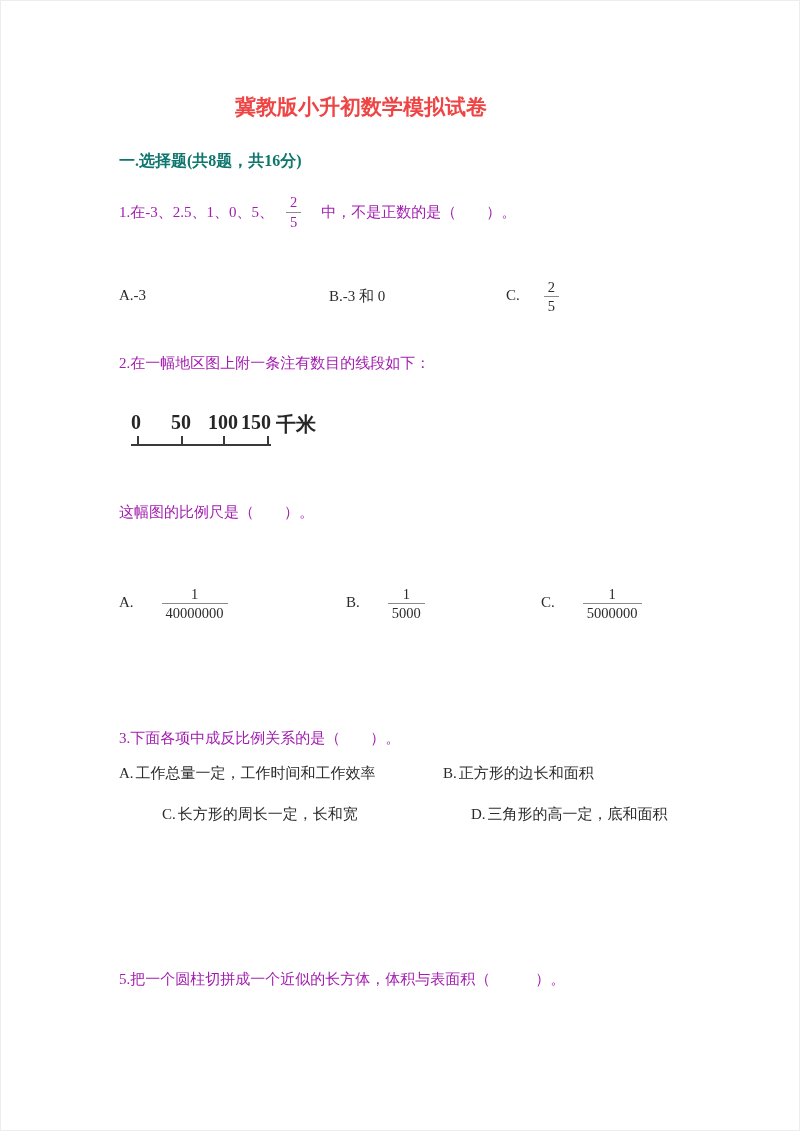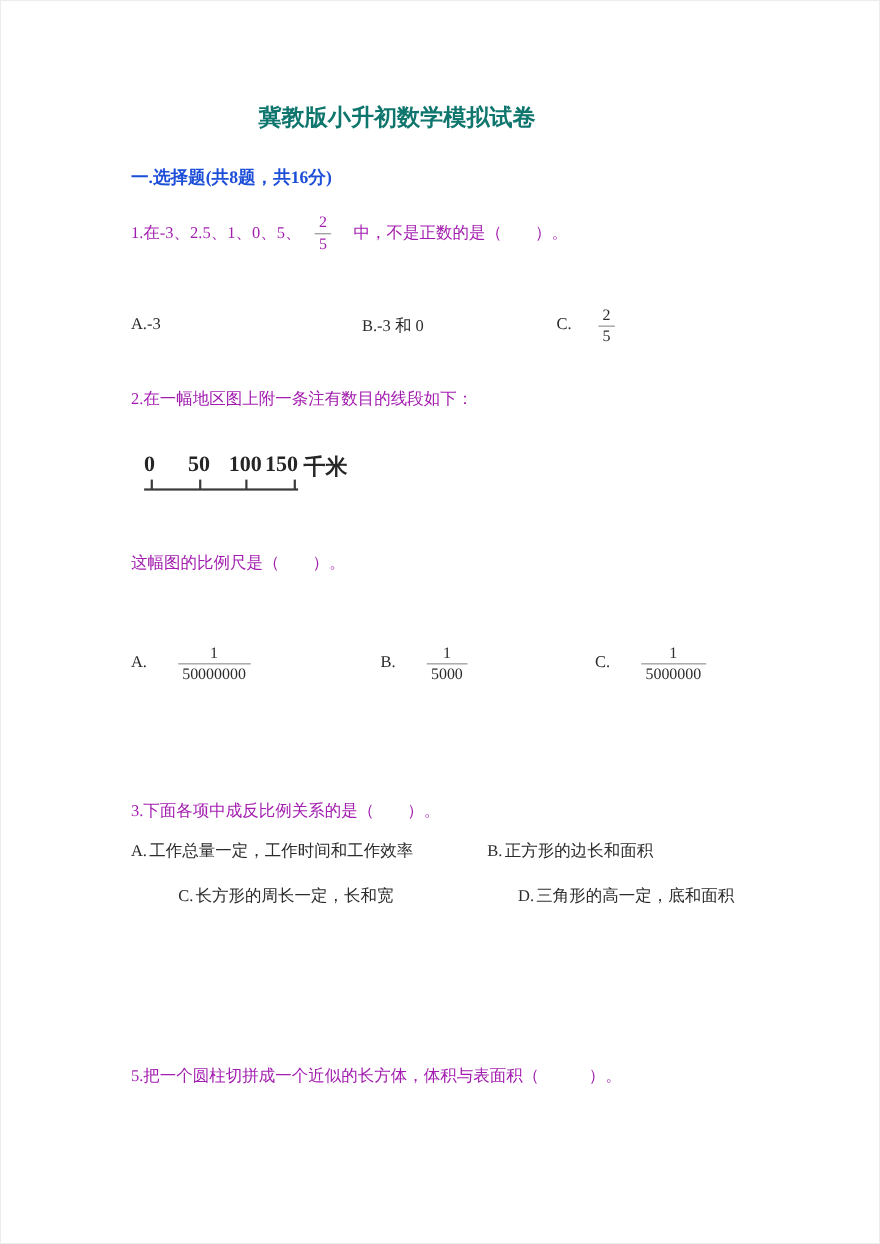--- a/index.html
+++ b/index.html
@@ -9,23 +9,23 @@
     color:#2b2b2b;
   }
   .page {
     position:relative; width:800px; height:1131px;
     background:#ffffff; box-sizing:border-box;
     border:1px solid #ededed; overflow:hidden;
   }
   .abs { position:absolute; }
   .title {
     left:0; top:92; width:720px; text-align:center;
-    font-size:21px; font-weight:bold; color:#0f766e;
+    font-size:21px; font-weight:bold; color:#ef4444;
   }
-  .section-hdr { left:118px; top:150px; font-size:16px; font-weight:bold; color:#1d4ed8;font-family:Liberation Serif, serif; }
+  .section-hdr { left:118px; top:150px; font-size:16px; font-weight:bold; color:#0f766e;font-family:Liberation Serif, serif; }
   .qtext { font-size:15px; line-height:22px; color:#a21caf; }
   .qline { display:flex; align-items:center; }
 
   
   .frac { display:inline-block; text-align:center; vertical-align:middle; font-size:14.5px; line-height:1.12; }
   .frac .num { display:block; padding:0 4px 1px 4px; }
   .frac .den { display:block; border-top:1px solid #8a8a8a; padding:1px 4px 0 4px; }
 
   
   .opt { position:absolute; top:0; font-size:15px; white-space:nowrap; }
@@ -86,21 +86,21 @@
     <div class="s-tick" style="left:136px;"></div>
   </div>
 
   <div class="abs qtext" style="left:118px; top:500px;">这幅图的比例尺是（　　）。</div>
 
   <div class="abs" style="left:0; top:585px; width:800px; height:44px;">
     <span class="opt opt-flex" style="left:118px;">
       <span class="olabel" style="margin-right:28px;">A.</span>
       <span class="frac">
         <span class="num">1</span>
-        <span class="den">50000000</span>
+        <span class="den">40000000</span>
       </span>
     </span>
     <span class="opt opt-flex" style="left:345px;">
       <span class="olabel" style="margin-right:28px;">B.</span>
       <span class="frac">
         <span class="num">1</span>
         <span class="den">5000</span>
       </span>
     </span>
     <span class="opt opt-flex" style="left:540px;">

